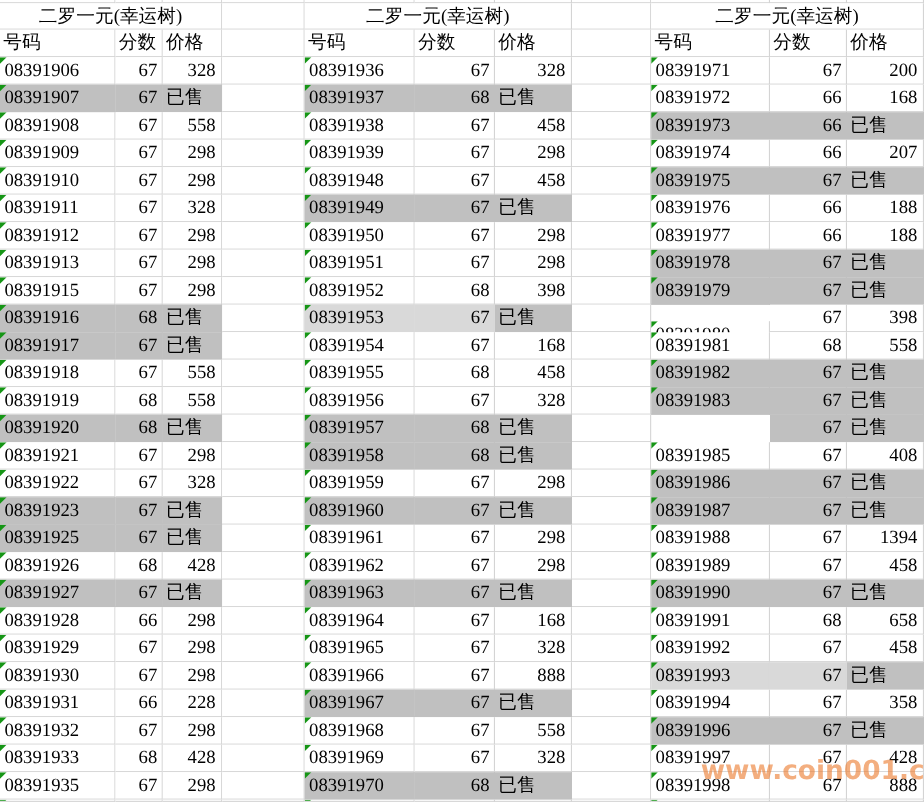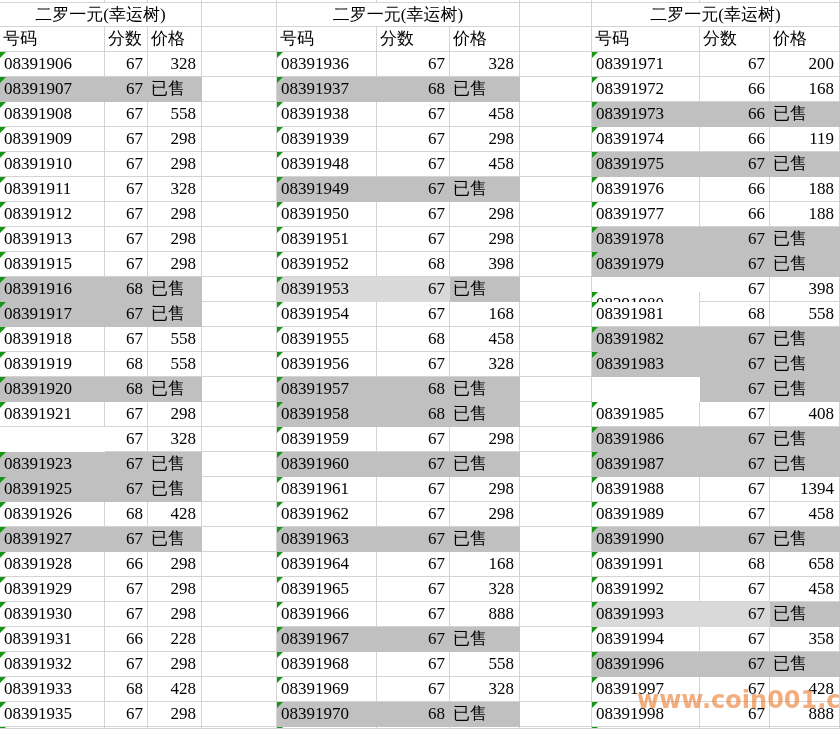--- a/index.html
+++ b/index.html
@@ -108,20 +108,21 @@
     <div class="cell price" style="left: 148px; top: 352px; width: 54px; height: 25px;">558</div>
     <div class="cell" style="left: 202px; top: 352px; width: 75px; height: 25px;"></div>
     <div class="cell num sold" style="left: 0px; top: 377px; width: 105px; height: 25px;">08391920<div class="tri"></div></div>
     <div class="cell score sold" style="left: 105px; top: 377px; width: 43px; height: 25px;">68</div>
     <div class="cell price sold pl" style="left: 148px; top: 377px; width: 54px; height: 25px;">已售</div>
     <div class="cell" style="left: 202px; top: 377px; width: 75px; height: 25px;"></div>
     <div class="cell num" style="left: 0px; top: 402px; width: 105px; height: 25px;">08391921<div class="tri"></div></div>
     <div class="cell score" style="left: 105px; top: 402px; width: 43px; height: 25px;">67</div>
     <div class="cell price" style="left: 148px; top: 402px; width: 54px; height: 25px;">298</div>
     <div class="cell" style="left: 202px; top: 402px; width: 75px; height: 25px;"></div>
+    <div class="cell num" style="left: 0px; top: 427px; width: 105px; height: 25px;">08391922<div class="tri"></div></div>
     <div class="cell score" style="left: 105px; top: 427px; width: 43px; height: 25px;">67</div>
     <div class="cell price" style="left: 148px; top: 427px; width: 54px; height: 25px;">328</div>
     <div class="cell" style="left: 202px; top: 427px; width: 75px; height: 25px;"></div>
     <div class="cell num sold" style="left: 0px; top: 452px; width: 105px; height: 25px;">08391923<div class="tri"></div></div>
     <div class="cell score sold" style="left: 105px; top: 452px; width: 43px; height: 25px;">67</div>
     <div class="cell price sold pl" style="left: 148px; top: 452px; width: 54px; height: 25px;">已售</div>
     <div class="cell" style="left: 202px; top: 452px; width: 75px; height: 25px;"></div>
     <div class="cell num sold" style="left: 0px; top: 477px; width: 105px; height: 25px;">08391925<div class="tri"></div></div>
     <div class="cell score sold" style="left: 105px; top: 477px; width: 43px; height: 25px;">67</div>
     <div class="cell price sold pl" style="left: 148px; top: 477px; width: 54px; height: 25px;">已售</div>
@@ -303,21 +304,21 @@
     <div class="cell score" style="left: 700px; top: 52px; width: 70px; height: 25px;">67</div>
     <div class="cell price" style="left: 770px; top: 52px; width: 70px; height: 25px;">200</div>
     <div class="cell num" style="left: 592px; top: 77px; width: 108px; height: 25px;">08391972<div class="tri"></div></div>
     <div class="cell score" style="left: 700px; top: 77px; width: 70px; height: 25px;">66</div>
     <div class="cell price" style="left: 770px; top: 77px; width: 70px; height: 25px;">168</div>
     <div class="cell num sold" style="left: 592px; top: 102px; width: 108px; height: 25px;">08391973<div class="tri"></div></div>
     <div class="cell score sold" style="left: 700px; top: 102px; width: 70px; height: 25px;">66</div>
     <div class="cell price sold pl" style="left: 770px; top: 102px; width: 70px; height: 25px;">已售</div>
     <div class="cell num" style="left: 592px; top: 127px; width: 108px; height: 25px;">08391974<div class="tri"></div></div>
     <div class="cell score" style="left: 700px; top: 127px; width: 70px; height: 25px;">66</div>
-    <div class="cell price" style="left: 770px; top: 127px; width: 70px; height: 25px;">119</div>
+    <div class="cell price" style="left: 770px; top: 127px; width: 70px; height: 25px;">207</div>
     <div class="cell num sold" style="left: 592px; top: 152px; width: 108px; height: 25px;">08391975<div class="tri"></div></div>
     <div class="cell score sold" style="left: 700px; top: 152px; width: 70px; height: 25px;">67</div>
     <div class="cell price sold pl" style="left: 770px; top: 152px; width: 70px; height: 25px;">已售</div>
     <div class="cell num" style="left: 592px; top: 177px; width: 108px; height: 25px;">08391976<div class="tri"></div></div>
     <div class="cell score" style="left: 700px; top: 177px; width: 70px; height: 25px;">66</div>
     <div class="cell price" style="left: 770px; top: 177px; width: 70px; height: 25px;">188</div>
     <div class="cell num" style="left: 592px; top: 202px; width: 108px; height: 25px;">08391977<div class="tri"></div></div>
     <div class="cell score" style="left: 700px; top: 202px; width: 70px; height: 25px;">66</div>
     <div class="cell price" style="left: 770px; top: 202px; width: 70px; height: 25px;">188</div>
     <div class="cell num sold" style="left: 592px; top: 227px; width: 108px; height: 25px;">08391978<div class="tri"></div></div>

